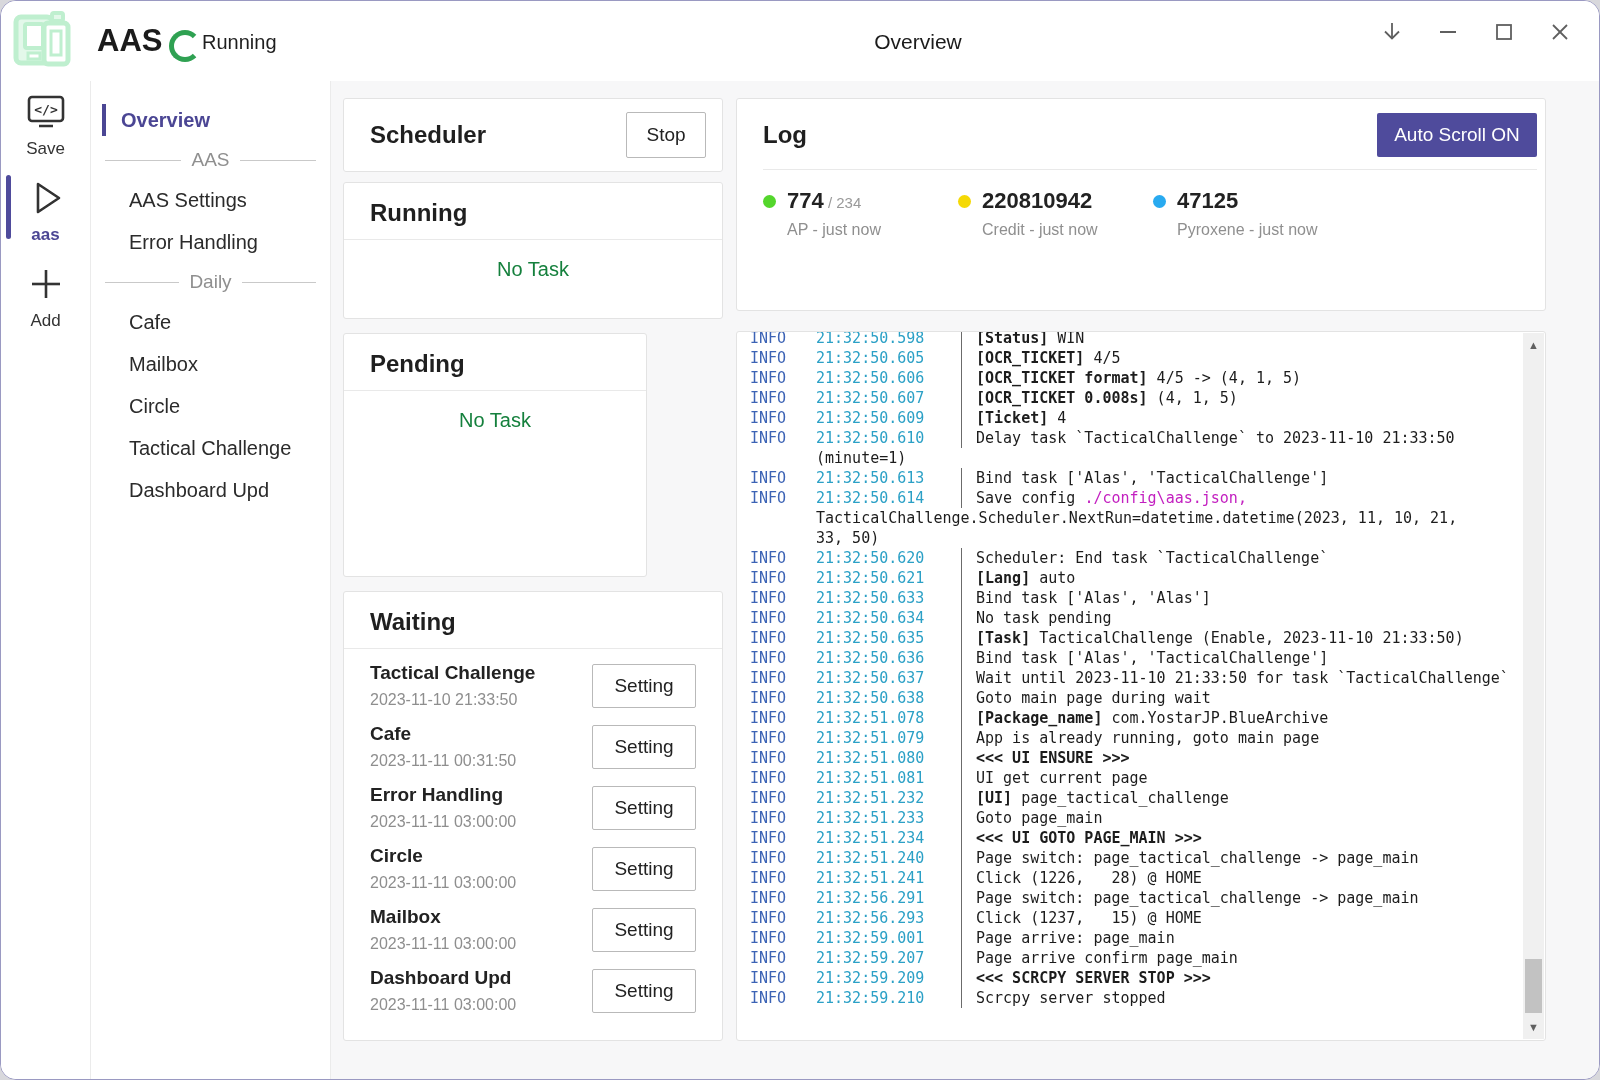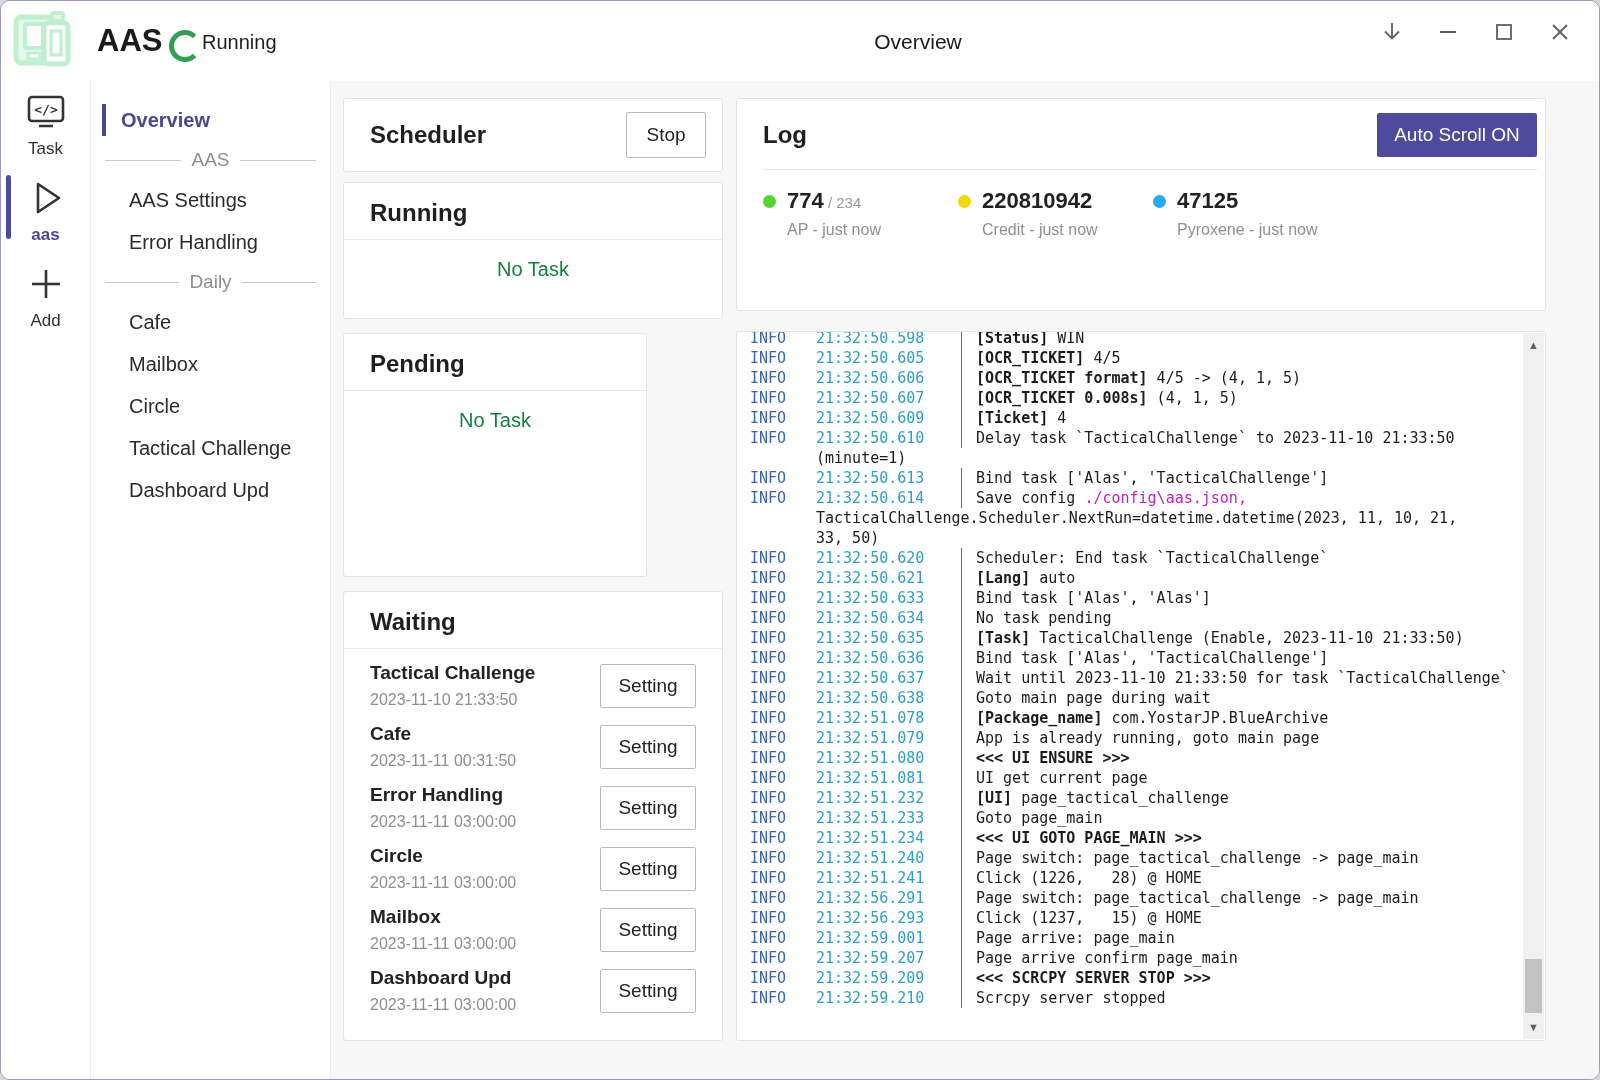--- a/index.html
+++ b/index.html
@@ -1,17 +1,17 @@
 <!DOCTYPE html>
 <html><head>
 <meta charset="utf-8">
 <style>
   html,body{margin:0;padding:0;background:#d8d8dc;font-family:"Liberation Sans",sans-serif;}
   .window{position:relative;width:1600px;height:1080px;background:#fff;border:1px solid #9a99c2;
-          border-radius:10px;overflow:hidden;box-sizing:border-box;}
+          border-radius:16px;overflow:hidden;box-sizing:border-box;}
 
   
   .topbar{position:absolute;top:0;left:0;right:0;height:80px;background:#fff;}
   .logo{position:absolute;left:10px;top:7px;}
   .appname{position:absolute;left:96px;top:22px;font-size:31px;font-weight:800;color:#1b1b1b;}
   .spinner{position:absolute;left:168px;top:29px;width:22px;height:22px;border:5px solid #2fa152;
            border-right-color:transparent;border-radius:50%;}
   .running-label{position:absolute;left:201px;top:30px;font-size:20px;color:#1f1f1f;}
   .win-title{position:absolute;left:236px;right:0;top:29px;text-align:center;font-size:21px;color:#1b1b1b;}
   .controls{position:absolute;right:22px;top:14px;display:flex;gap:22px;}
@@ -46,21 +46,21 @@
   .stop-btn{margin-left:auto;width:80px;height:46px;}
 
   .c-running{left:12px;top:101px;width:380px;height:137px;padding-top:16px;}
   .c-running h2,.c-pending h2,.c-waiting h2{margin-left:26px;}
   .c-pending{left:12px;top:252px;width:304px;height:244px;padding-top:16px;}
   .c-waiting{left:12px;top:510px;width:380px;height:450px;padding-top:16px;}
   .wait-list{padding-top:6px;}
   .wait-item{display:flex;align-items:center;padding:7px 26px;}
   .wait-name{font-size:19px;font-weight:700;color:#222;}
   .wait-date{font-size:16px;color:#8e8e8e;margin-top:7px;}
-  .setting-btn{margin-left:auto;width:96px;height:44px;}
+  .setting-btn{margin-left:auto;width:104px;height:44px;}
 
   .c-loghead{left:405px;top:17px;width:810px;height:213px;padding:14px 8px 0 26px;}
   .loghead-row{display:flex;align-items:center;}
   .autoscroll-btn{margin-left:auto;background:#4f4b9c;color:#fff;border:none;font-size:19px;
                   width:160px;height:44px;border-radius:2px;cursor:pointer;font-family:inherit;}
   .stats{display:flex;margin-top:18px;}
   .stat{width:195px;display:flex;gap:11px;}
   .dot{width:13px;height:13px;border-radius:50%;margin-top:7px;flex:none;}
   .stat-value{font-size:22px;font-weight:700;color:#222;}
   .stat-total{font-size:15px;color:#999;font-weight:400;}
@@ -125,21 +125,21 @@
     </div>
   </div>
 
   <div class="rail" id="rail">
       <div class="rail-item">
         <div><svg width="40" height="38" viewBox="0 0 40 38" fill="none" stroke="#333" stroke-width="2.6">
             <rect x="3" y="4" width="34" height="24" rx="3"></rect>
             <line x1="13" y1="33" x2="27" y2="33"></line>
             <text x="20" y="21" text-anchor="middle" font-size="13" font-weight="bold" fill="#333" stroke="none" font-family="DejaVu Sans Mono, monospace">&lt;/&gt;</text>
           </svg></div>
-        <div class="lbl" style="display: block;">Task</div>
+        <div class="lbl" style="display: block;">Save</div>
       </div>
       <div class="rail-item active">
         <div class="rail-accent"></div>
         <div><svg width="38" height="38" viewBox="0 0 38 38" fill="none" stroke="#333" stroke-width="2.6" stroke-linejoin="round">
             <polygon points="11,5 32,19 11,33"></polygon>
           </svg></div>
         <div class="lbl" style="display: block;">aas</div>
       </div>
       <div class="rail-item">
         <div><svg width="38" height="38" viewBox="0 0 38 38" stroke="#333" stroke-width="2.6">

